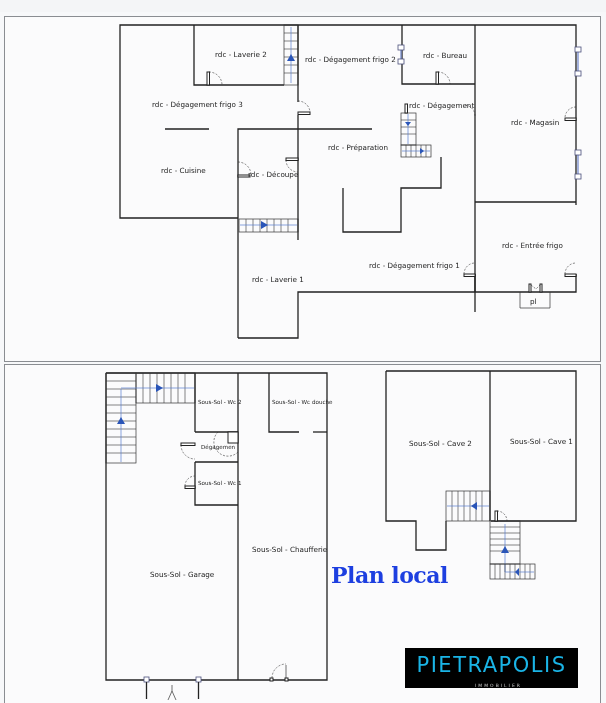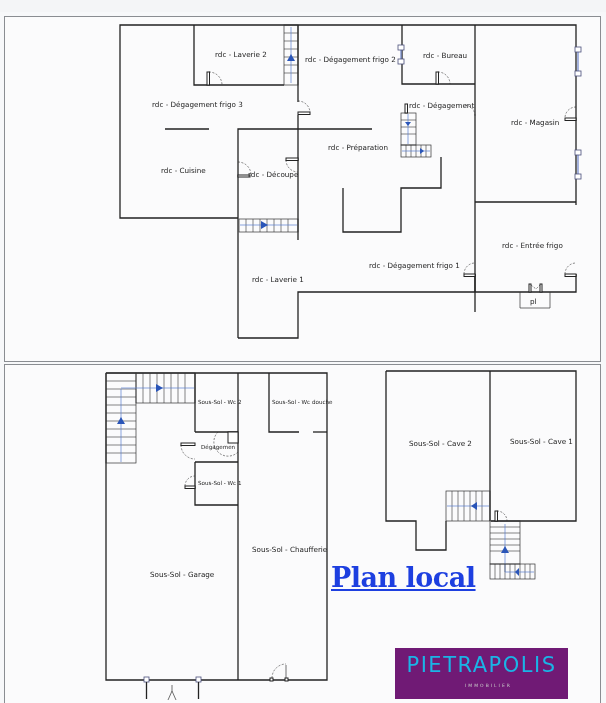--- a/index.html
+++ b/index.html
@@ -13,24 +13,24 @@
   .thin { stroke: #333; stroke-width: 0.7; fill: none; }
   .stairline { stroke: #333; stroke-width: 0.6; }
   .stairaxis { stroke: #5a7fd0; stroke-width: 0.7; }
   .arrow { fill: #2a55b8; }
   .door { stroke: #333; stroke-width: 0.6; fill: none; stroke-dasharray: 2 1.5; }
   .doorleaf { fill: #fff; stroke: #222; stroke-width: 1; }
   .window { fill: #fff; stroke: #4a4f7a; stroke-width: 0.8; }
   .winglass { stroke: #6d84c9; stroke-width: 1.2; }
   .lbl { font-family: "DejaVu Sans", sans-serif; font-size: 7.2px; fill: #222; }
   .lbl-s { font-family: "DejaVu Sans", sans-serif; font-size: 5.6px; fill: #222; }
-  .title { position: absolute; left: 331px; font-family: "DejaVu Serif", serif; font-weight: bold; color: #1d3fe0; font-size: 27px; letter-spacing: -0.5px; line-height: 1; text-decoration: underline; }
+  .title { position: absolute; left: 331px; font-family: "DejaVu Serif", serif; font-weight: bold; color: #1d3fe0; font-size: 22px; letter-spacing: -0.5px; line-height: 1; }
   .title-1 { top: 552px; }
   .title-2 { top: 596px; }
-  .logo { position: absolute; left: 395px; top: 636px; width: 173px; height: 51px; background: #701a75; }
+  .logo { position: absolute; left: 405px; top: 636px; width: 173px; height: 40px; background: #000000; }
   .logo-name { position: absolute; left: 6px; top: 5px; width: 161px; text-align: center; color: #1ab4e6; font-family: "DejaVu Sans", sans-serif; font-size: 21px; letter-spacing: 1.5px; font-weight: normal; }
   .logo-sub { position: absolute; left: 70px; top: 35px; color: #c9c9c9; font-family: "DejaVu Sans", sans-serif; font-size: 4.5px; letter-spacing: 2px; }
 </style>
 </head>
 <body>
 
 <div class="sheet">
   <div class="panel panel-top"></div>
   <div class="panel panel-bottom"></div>
 

